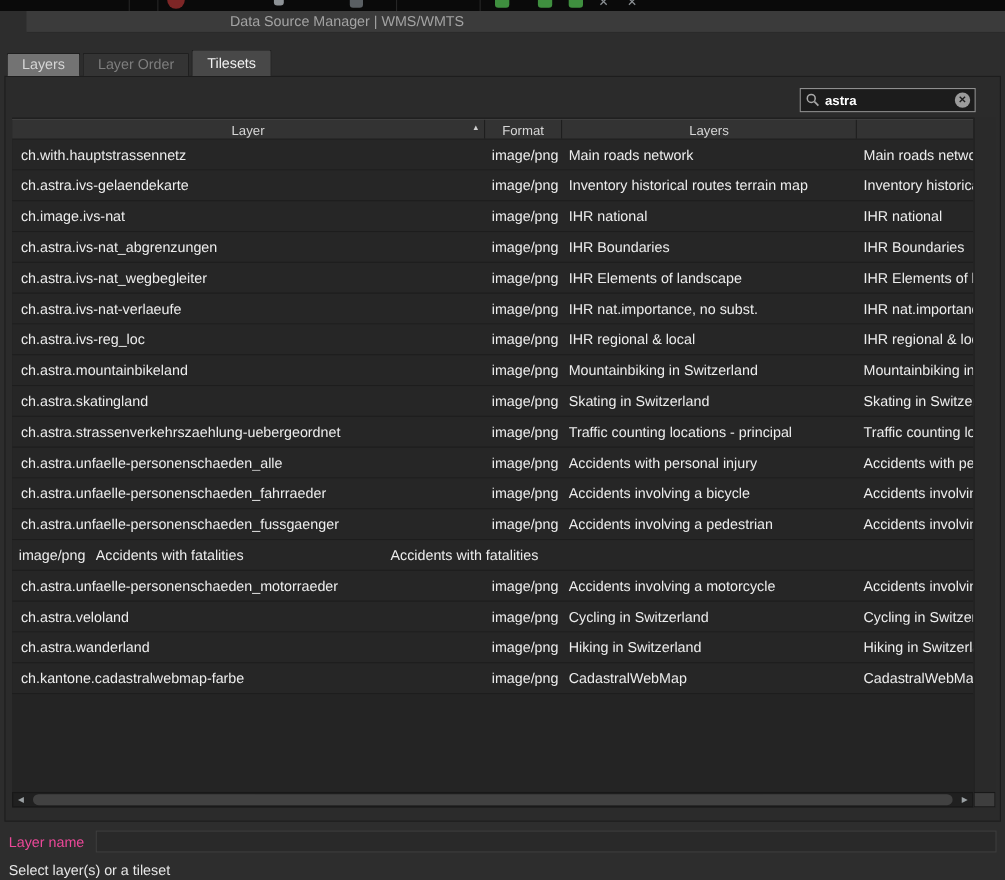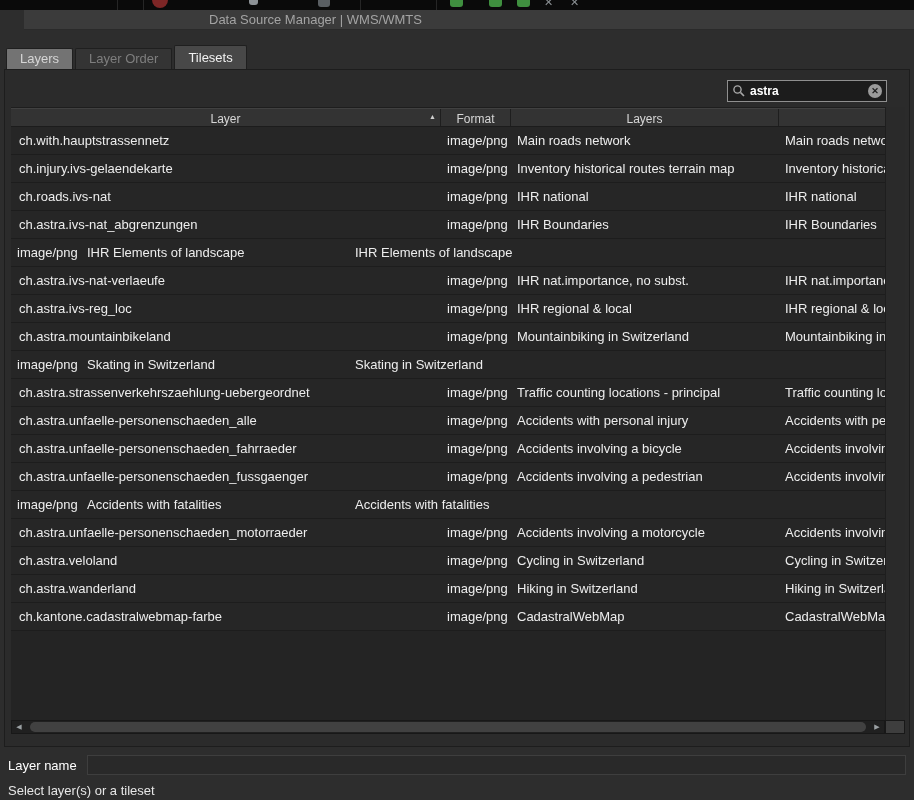--- a/index.html
+++ b/index.html
@@ -68,21 +68,21 @@
            border:1px solid #181818;box-sizing:border-box;display:flex;align-items:stretch;}
   .h-arrow{width:14px;display:flex;align-items:center;justify-content:center;color:#9aa0a3;
            font-size:7px;cursor:default;}
   .h-track{flex:1;position:relative;}
   .h-thumb{position:absolute;left:4px;right:4px;top:1px;bottom:1px;background:#414141;border-radius:5px;}
   .scroll-corner{position:absolute;right:4px;top:650px;width:20px;height:14px;background:#3e3e3e;
                  border:1px solid #181818;box-sizing:border-box;}
 
   
   .footer-row{display:flex;align-items:center;margin:8px 8px 0 8px;}
-  .footer-row label{flex:0 0 auto;margin-right:10px;color:#ffffff;}
+  .footer-row label{flex:0 0 auto;margin-right:10px;color:#ec4899;}
   .layer-name-input{flex:1;height:18px;background:#292929;border:1px solid #3e3e3e;color:#ededed;
                     font-family:"Liberation Sans",sans-serif;font-size:13px;padding:0 4px;outline:none;}
   .status-line{margin:8px 0 0 8px;color:#e6e6e6;}
 </style>
 </head>
 <body>
 
 <div class="screen">
 
   <div class="top-strip">
@@ -134,38 +134,39 @@
 
       <div class="tbody">
 
       <div class="tr">
             <div class="td c-layer">ch.with.hauptstrassennetz</div>
             <div class="td c-format">image/png</div>
             <div class="td c-title">Main roads network</div>
             <div class="td c-abstract">Main roads network</div>
           </div>
           <div class="tr">
-            <div class="td c-layer">ch.injury.ivs-gelaendekarte</div>
+            <div class="td c-layer">ch.astra.ivs-gelaendekarte</div>
             <div class="td c-format">image/png</div>
             <div class="td c-title">Inventory historical routes terrain map</div>
             <div class="td c-abstract">Inventory historical routes terrain map</div>
           </div>
           <div class="tr">
-            <div class="td c-layer">ch.roads.ivs-nat</div>
+            <div class="td c-layer">ch.image.ivs-nat</div>
             <div class="td c-format">image/png</div>
             <div class="td c-title">IHR national</div>
             <div class="td c-abstract">IHR national</div>
           </div>
           <div class="tr">
             <div class="td c-layer">ch.astra.ivs-nat_abgrenzungen</div>
             <div class="td c-format">image/png</div>
             <div class="td c-title">IHR Boundaries</div>
             <div class="td c-abstract">IHR Boundaries</div>
           </div>
           <div class="tr">
+            <div class="td c-layer">ch.astra.ivs-nat_wegbegleiter</div>
             <div class="td c-format">image/png</div>
             <div class="td c-title">IHR Elements of landscape</div>
             <div class="td c-abstract">IHR Elements of landscape</div>
           </div>
           <div class="tr">
             <div class="td c-layer">ch.astra.ivs-nat-verlaeufe</div>
             <div class="td c-format">image/png</div>
             <div class="td c-title">IHR nat.importance, no subst.</div>
             <div class="td c-abstract">IHR nat.importance, no subst.</div>
           </div>
@@ -175,20 +176,21 @@
             <div class="td c-title">IHR regional &amp; local</div>
             <div class="td c-abstract">IHR regional &amp; local</div>
           </div>
           <div class="tr">
             <div class="td c-layer">ch.astra.mountainbikeland</div>
             <div class="td c-format">image/png</div>
             <div class="td c-title">Mountainbiking in Switzerland</div>
             <div class="td c-abstract">Mountainbiking in Switzerland</div>
           </div>
           <div class="tr">
+            <div class="td c-layer">ch.astra.skatingland</div>
             <div class="td c-format">image/png</div>
             <div class="td c-title">Skating in Switzerland</div>
             <div class="td c-abstract">Skating in Switzerland</div>
           </div>
           <div class="tr">
             <div class="td c-layer">ch.astra.strassenverkehrszaehlung-uebergeordnet</div>
             <div class="td c-format">image/png</div>
             <div class="td c-title">Traffic counting locations - principal</div>
             <div class="td c-abstract">Traffic counting locations - principal</div>
           </div>

